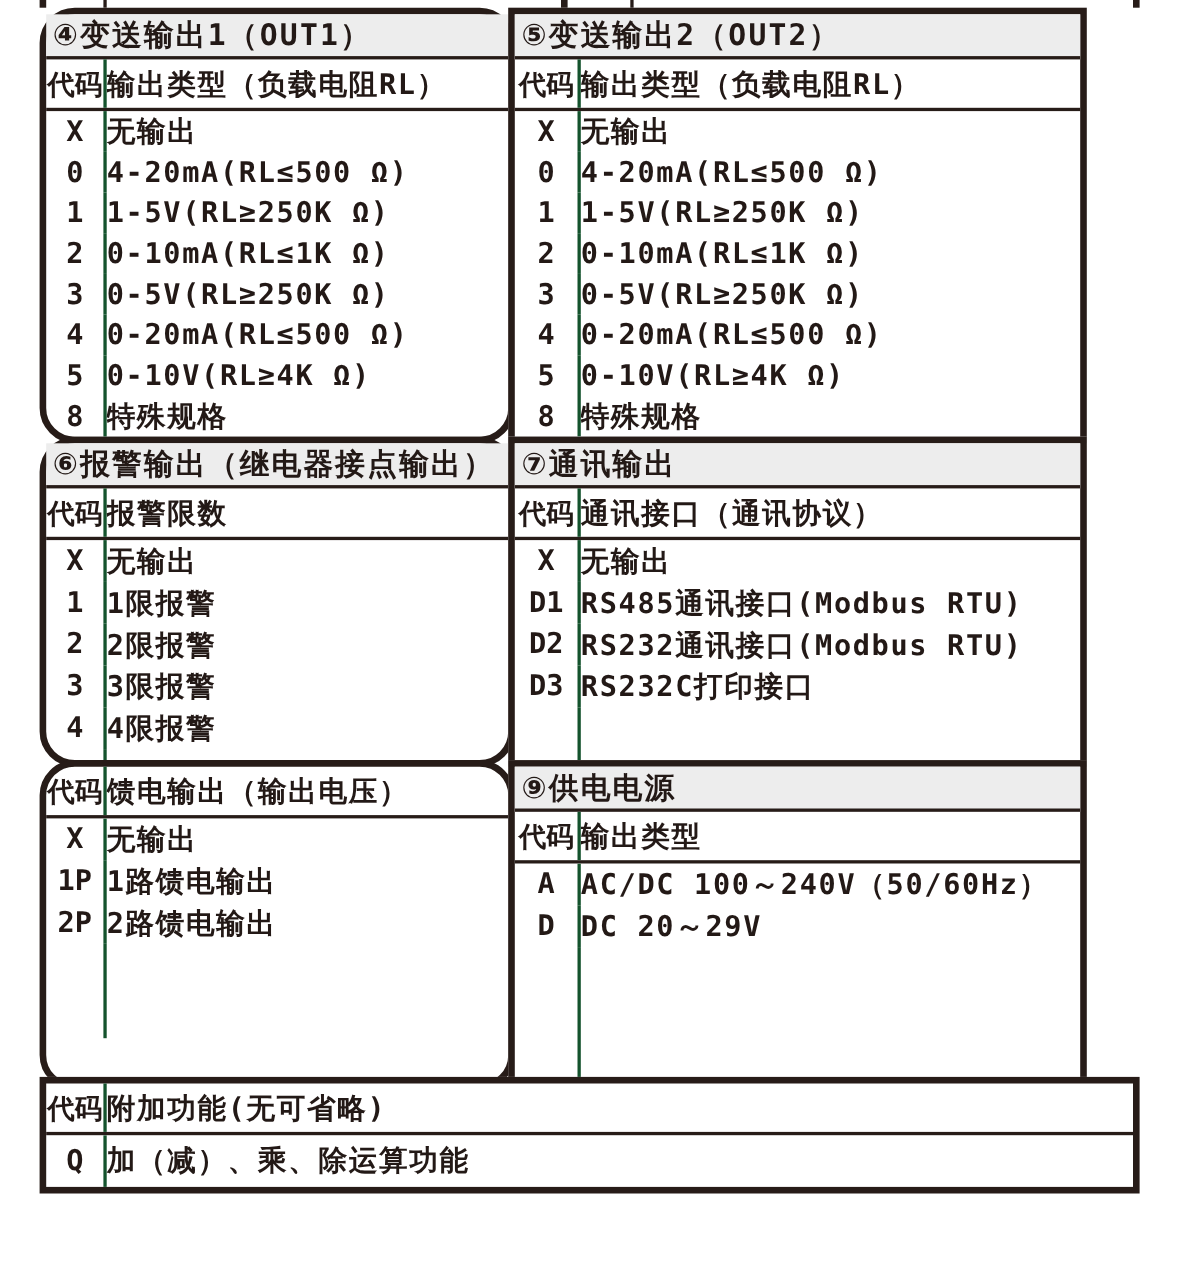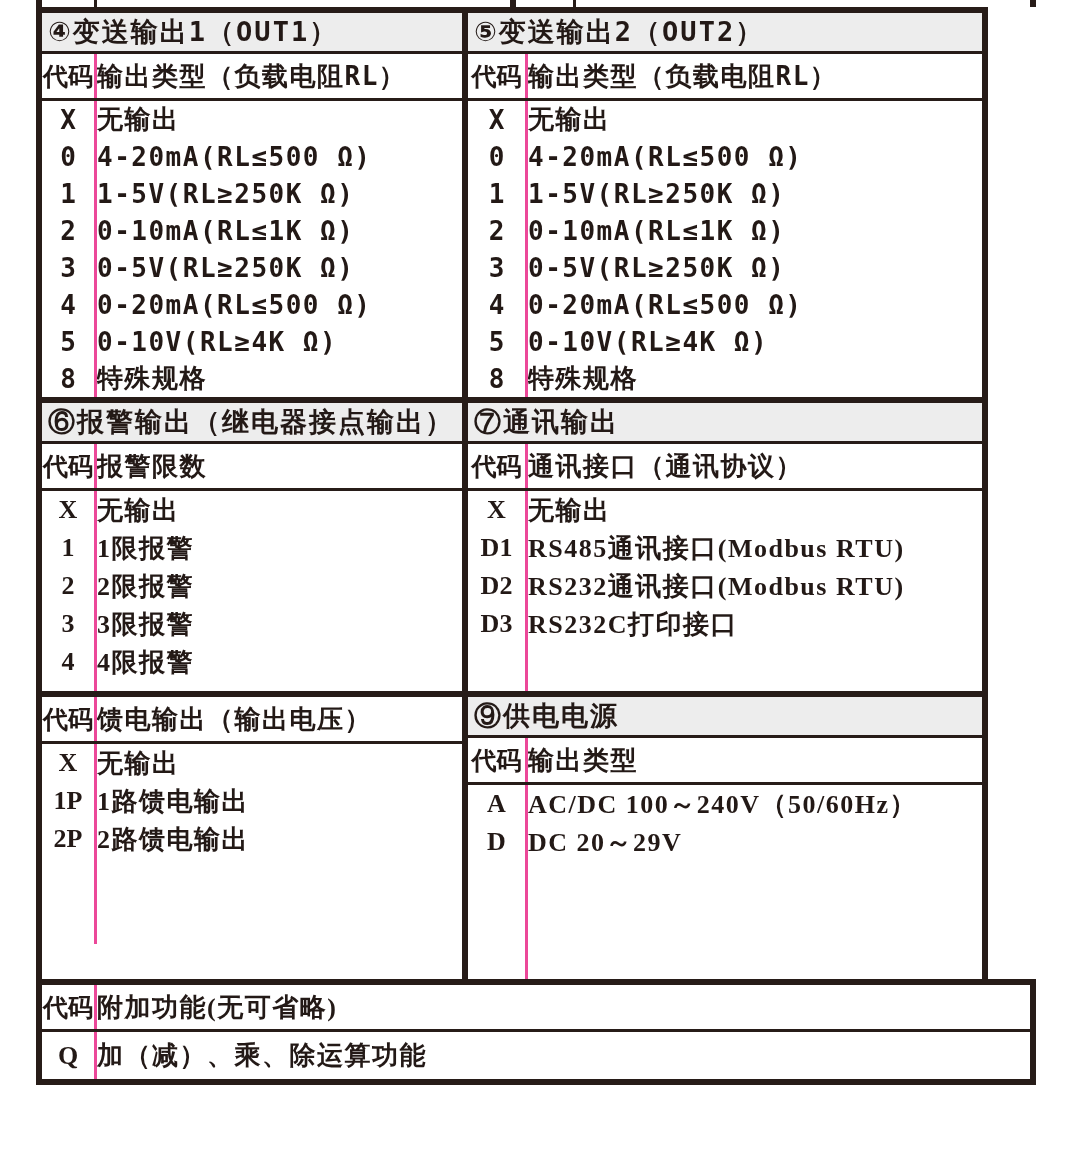--- a/index.html
+++ b/index.html
@@ -15,25 +15,25 @@
   
   .sliver{position:relative;height:7px;width:1000px;}
   .sliver .vfrag{position:absolute;top:0;height:7px;background:#271c18;}
   .vf-a{left:0;width:6px;}
   .vf-b{left:58px;width:3px;}
   .vf-c{left:474px;width:6px;}
   .vf-d{left:537px;width:3px;}
   .vf-e{left:994px;width:6px;}
 
   .pair{display:flex;width:1000px;}
-  .pair + .pair, .pair + .section.full, .section.full{margin-top:-6px;font-family:Liberation Serif, serif;}
+  .pair + .pair, .pair + .section.full, .section.full{margin-top:-6px;}
   .sliver + .pair{margin-top:0;}
 
   .section{border:6px solid #271c18;background:#fff;box-sizing:border-box;display:flex;flex-direction:column;}
-  .section.left{width:432px;}
+  .section.left{width:432px;border-radius:32px;}
   .section.right{width:526px;margin-left:-6px;}
   .section.full{width:1000px;}
 
   .sec-title{
     height:38px;flex:0 0 38px;background:#ededed;border-bottom:3px solid #271c18;
     display:flex;align-items:center;padding-left:6px;
     font-size:27px;letter-spacing:2px;white-space:pre;
   }
   .hdr-row{height:44px;flex:0 0 44px;border-bottom:3px solid #271c18;display:flex;}
   .body{display:flex;flex-direction:column;overflow:hidden;}
@@ -42,21 +42,21 @@
   .p3 .body{height:200px;flex:0 0 200px;}
   .p4 .body{height:47px;flex:0 0 47px;}
 
   .row{display:flex;flex:0 0 auto;}
   .p1 .row{height:37px;}
   .p2 .row,.p3 .row{height:38px;}
   .p4 .row{height:47px;}
   .filler{display:flex;flex:1 1 auto;min-height:0;}
 
   .code-cell{
-    width:52px;flex:0 0 52px;border-right:3px solid #ec4899;
+    width:52px;flex:0 0 52px;border-right:3px solid #14532d;
     display:flex;align-items:center;justify-content:center;
     font-size:26px;letter-spacing:0;white-space:pre;box-sizing:content-box;
   }
   .section.right .code-cell{width:57px;flex:0 0 57px;}
   .hdr-row .code-cell{font-size:25px;}
   .desc-cell{
     flex:1 1 auto;display:flex;align-items:center;
     font-size:26px;letter-spacing:1.5px;white-space:pre;overflow:hidden;
   }
 </style>

